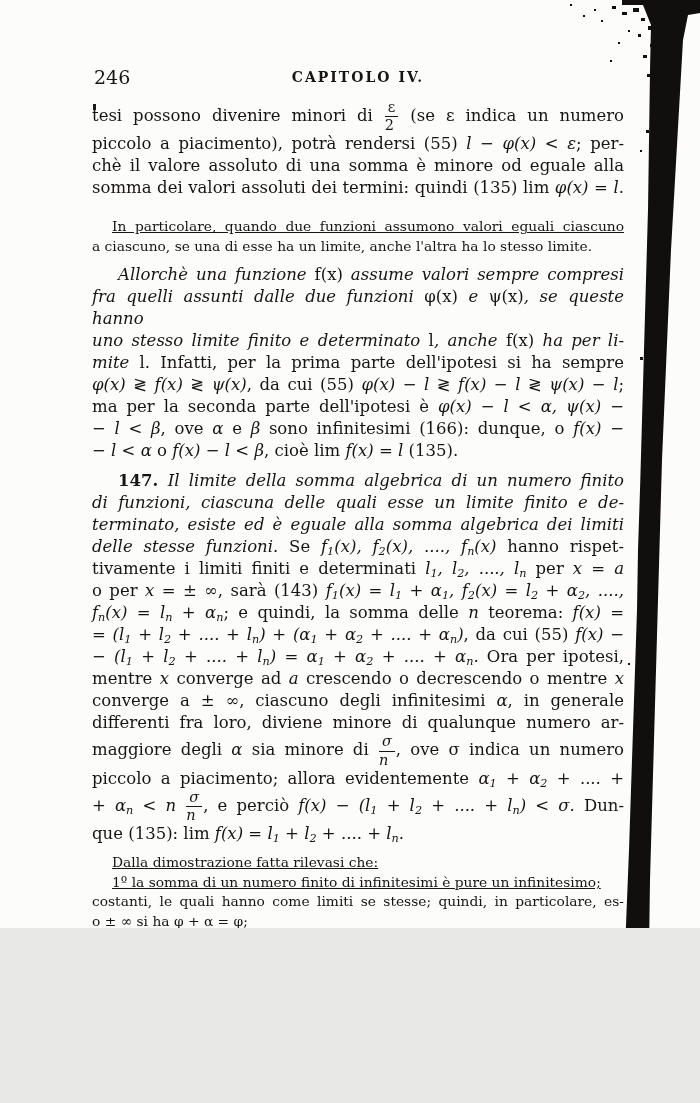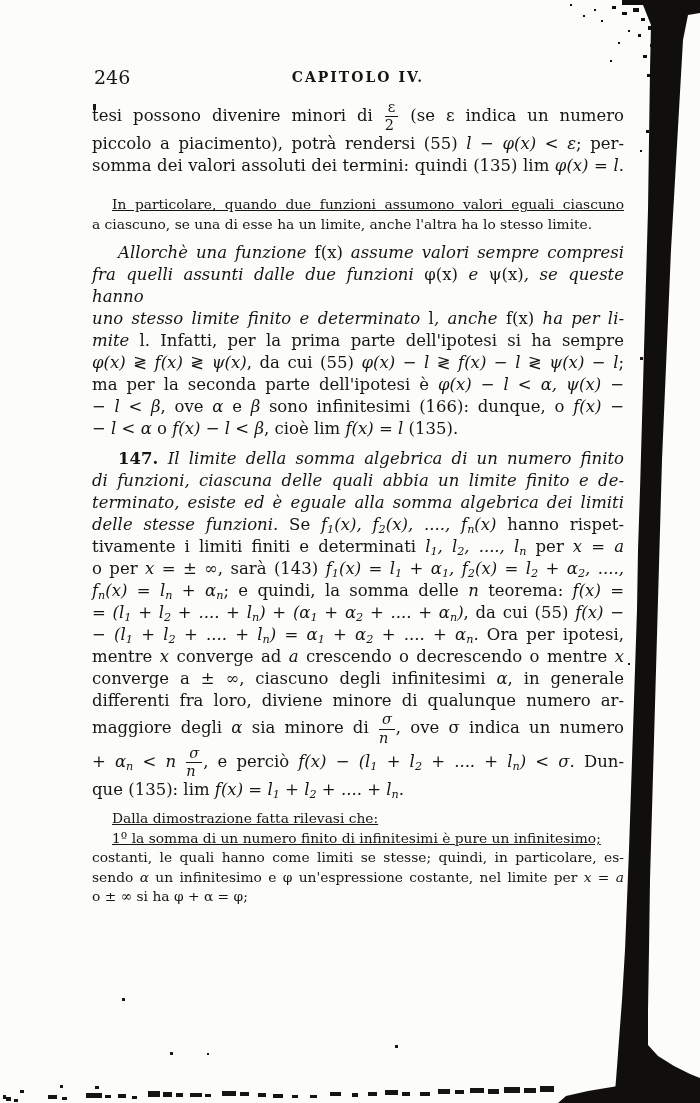--- a/index.html
+++ b/index.html
@@ -1,18 +1,18 @@
 <!DOCTYPE html>
 <html><head>
 <meta charset="utf-8">
 <style>
   html,body { margin:0; padding:0; }
   body { background:#e8e8e6; }
   .page {
-    position:relative; width:700px; height:1103px;
+    position:relative; width:700px; height:928px;
     background:#fcfcfa; overflow:hidden;
     font-family:"DejaVu Serif","DejaVu Sans",serif;
     color:#171513;
   }
   
   .header { position:absolute; top:66px; left:92px; width:532px; height:24px; }
   .page-num { position:absolute; left:2px; top:0; font-size:19px; }
   .chapter { position:absolute; left:50%; transform:translateX(-50%); top:3px;
              font-size:14px; font-weight:bold; letter-spacing:2px; white-space:nowrap; }
   
@@ -45,58 +45,59 @@
 
   <div class="header">
     <span class="page-num">246</span>
     <span class="chapter">CAPITOLO IV.</span>
   </div>
 
   <div class="text-block" id="text-block">
       <div class="para body p-first">
         <div class="line"><span class="seg-r">tesi possono divenire minori di </span><span class="frac"><span class="num">ε</span><span class="den">2</span></span><span class="seg-r"> (se ε indica un numero</span></div>
         <div class="line"><span class="seg-r">piccolo a piacimento), potrà rendersi (55) </span><span class="seg-i">l − φ(x) &lt; ε</span><span class="seg-r">; per-</span></div>
+        <div class="line"><span class="seg-r">chè il valore assoluto di una somma è minore od eguale alla</span></div>
         <div class="line"><span class="seg-r">somma dei valori assoluti dei termini: quindi (135) lim </span><span class="seg-i">φ(x) = l</span><span class="seg-r">.</span></div>
       </div>
       <div class="para small">
         <div class="line ind"><span class="seg-r">In particolare, quando due funzioni assumono valori eguali ciascuno</span></div>
         <div class="line last"><span class="seg-r">a ciascuno, se una di esse ha un limite, anche l'altra ha lo stesso limite.</span></div>
       </div>
       <div class="para body">
         <div class="line ind"><span class="seg-i">Allorchè una funzione </span><span class="seg-r">f(x) </span><span class="seg-i">assume valori sempre compresi</span></div>
         <div class="line"><span class="seg-i">fra quelli assunti dalle due funzioni </span><span class="seg-r">φ(x) </span><span class="seg-i">e </span><span class="seg-r">ψ(x)</span><span class="seg-i">, se queste hanno</span></div>
         <div class="line"><span class="seg-i">uno stesso limite finito e determinato </span><span class="seg-r">l</span><span class="seg-i">, anche </span><span class="seg-r">f(x) </span><span class="seg-i">ha per li-</span></div>
         <div class="line"><span class="seg-i">mite </span><span class="seg-r">l. Infatti, per la prima parte dell'ipotesi si ha sempre</span></div>
         <div class="line"><span class="seg-i">φ(x) ≷ f(x) ≷ ψ(x)</span><span class="seg-r">, da cui (55) </span><span class="seg-i">φ(x) − l ≷ f(x) − l ≷ ψ(x) − l</span><span class="seg-r">;</span></div>
         <div class="line"><span class="seg-r">ma per la seconda parte dell'ipotesi è </span><span class="seg-i">φ(x) − l &lt; α, ψ(x) −</span></div>
         <div class="line"><span class="seg-i">− l &lt; β</span><span class="seg-r">, ove </span><span class="seg-i">α</span><span class="seg-r"> e </span><span class="seg-i">β</span><span class="seg-r"> sono infinitesimi (166): dunque, o </span><span class="seg-i">f(x) −</span></div>
         <div class="line last"><span class="seg-i">− l &lt; α</span><span class="seg-r"> o </span><span class="seg-i">f(x) − l &lt; β</span><span class="seg-r">, cioè lim </span><span class="seg-i">f(x) = l</span><span class="seg-r"> (135).</span></div>
       </div>
       <div class="para body">
         <div class="line ind"><span class="seg-b">147. </span><span class="seg-i">Il limite della somma algebrica di un numero finito</span></div>
-        <div class="line"><span class="seg-i">di funzioni, ciascuna delle quali abbia un limite finito e de-</span></div>
+        <div class="line"><span class="seg-i">di funzioni, ciascuna delle quali esse un limite finito e de-</span></div>
         <div class="line"><span class="seg-i">terminato, esiste ed è eguale alla somma algebrica dei limiti</span></div>
         <div class="line"><span class="seg-i">delle stesse funzioni. </span><span class="seg-r">Se </span><span class="seg-i">f<sub>1</sub>(x), f<sub>2</sub>(x), ...., f<sub>n</sub>(x)</span><span class="seg-r"> hanno rispet-</span></div>
         <div class="line"><span class="seg-r">tivamente i limiti finiti e determinati </span><span class="seg-i">l<sub>1</sub>, l<sub>2</sub>, ...., l<sub>n</sub></span><span class="seg-r"> per </span><span class="seg-i">x = a</span></div>
         <div class="line"><span class="seg-r">o per </span><span class="seg-i">x = ± ∞</span><span class="seg-r">, sarà (143) </span><span class="seg-i">f<sub>1</sub>(x) = l<sub>1</sub> + α<sub>1</sub>, f<sub>2</sub>(x) = l<sub>2</sub> + α<sub>2</sub>, ....,</span></div>
         <div class="line"><span class="seg-i">f<sub>n</sub>(x) = l<sub>n</sub> + α<sub>n</sub></span><span class="seg-r">; e quindi, la somma delle </span><span class="seg-i">n</span><span class="seg-r"> teorema: </span><span class="seg-i">f(x) =</span></div>
         <div class="line"><span class="seg-i">= (l<sub>1</sub> + l<sub>2</sub> + .... + l<sub>n</sub>) + (α<sub>1</sub> + α<sub>2</sub> + .... + α<sub>n</sub>)</span><span class="seg-r">, da cui (55) </span><span class="seg-i">f(x) −</span></div>
         <div class="line"><span class="seg-i">− (l<sub>1</sub> + l<sub>2</sub> + .... + l<sub>n</sub>) = α<sub>1</sub> + α<sub>2</sub> + .... + α<sub>n</sub>.</span><span class="seg-r"> Ora per ipotesi,</span></div>
         <div class="line"><span class="seg-r">mentre </span><span class="seg-i">x</span><span class="seg-r"> converge ad </span><span class="seg-i">a</span><span class="seg-r"> crescendo o decrescendo o mentre </span><span class="seg-i">x</span></div>
         <div class="line"><span class="seg-r">converge a ± ∞, ciascuno degli infinitesimi </span><span class="seg-i">α</span><span class="seg-r">, in generale</span></div>
         <div class="line"><span class="seg-r">differenti fra loro, diviene minore di qualunque numero ar-</span></div>
         <div class="line"><span class="seg-r">maggiore degli </span><span class="seg-i">α</span><span class="seg-r"> sia minore di </span><span class="frac it"><span class="num">σ</span><span class="den">n</span></span><span class="seg-r">, ove σ indica un numero</span></div>
+        <div class="line"><span class="seg-r">piccolo a piacimento; allora evidentemente </span><span class="seg-i">α<sub>1</sub> + α<sub>2</sub> + .... +</span></div>
         <div class="line"><span class="seg-i">+ α<sub>n</sub> &lt; n </span><span class="frac it"><span class="num">σ</span><span class="den">n</span></span><span class="seg-r">, e perciò </span><span class="seg-i">f(x) − (l<sub>1</sub> + l<sub>2</sub> + .... + l<sub>n</sub>) &lt; σ.</span><span class="seg-r"> Dun-</span></div>
         <div class="line last"><span class="seg-r">que (135): lim </span><span class="seg-i">f(x) = l<sub>1</sub> + l<sub>2</sub> + .... + l<sub>n</sub>.</span></div>
       </div>
       <div class="para small">
         <div class="line ind last"><span class="seg-r">Dalla dimostrazione fatta rilevasi che:</span></div>
         <div class="line ind last"><span class="seg-r">1º la somma di un numero finito di infinitesimi è pure un infinitesimo;</span></div>
         <div class="line"><span class="seg-r">costanti, le quali hanno come limiti se stesse; quindi, in particolare, es-</span></div>
-        <div class="line"><span class="seg-r">sendo </span><span class="seg-i">α</span><span class="seg-r"> un infinitesimo e φ un'espressione costante, nel limite per </span><span class="seg-i">x = a</span></div>
         <div class="line last"><span class="seg-r">o ± ∞ si ha φ + α = φ;</span></div>
       </div>
     </div>
 
   <svg class="artifacts" width="700" height="1103" viewBox="0 0 700 1103" xmlns="http://www.w3.org/2000/svg">
 
     <path fill="#100f0d" d="
       M641,0 L700,0 L700,13 L688,15 L683,40 L679,110 L675,180 L671,250 L668,320 L665,390
       L662,460 L660,530 L658,600 L656,670 L654,740 L652,810 L650,880 L649,950 L648,1010 L648,1045
       L658,1056 L674,1066 L690,1074 L700,1078 L700,1103 L614,1103

